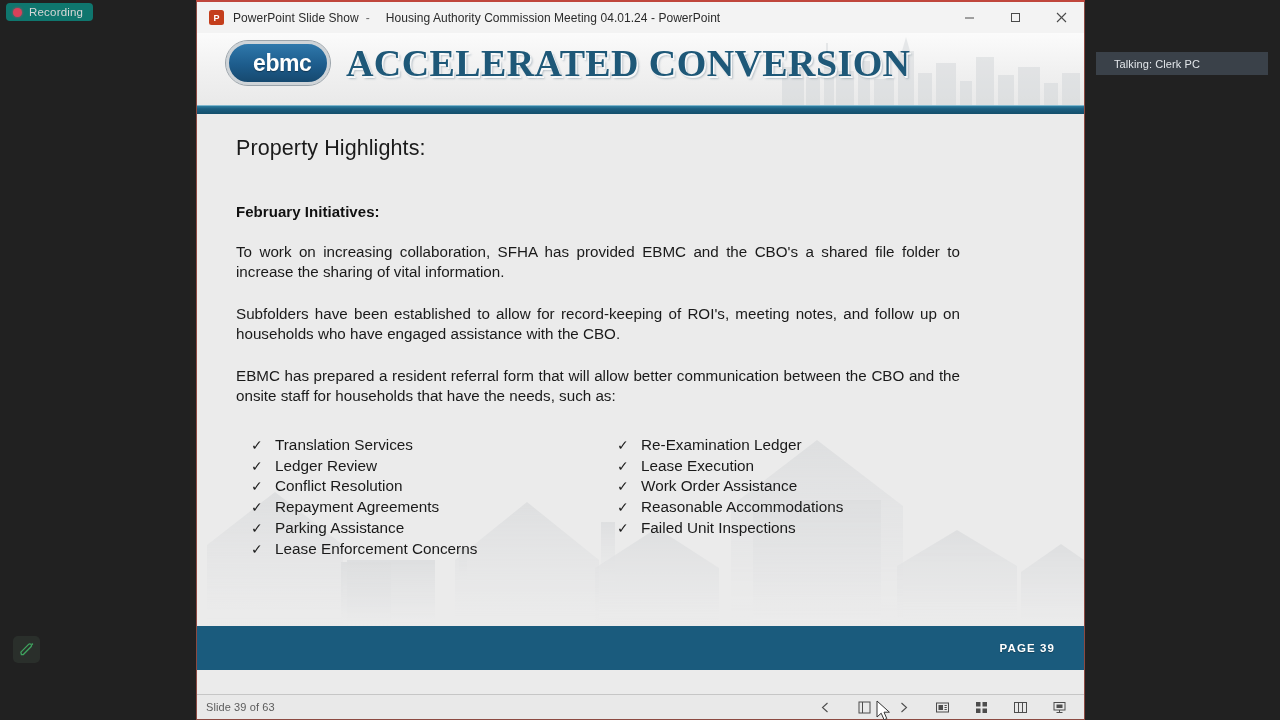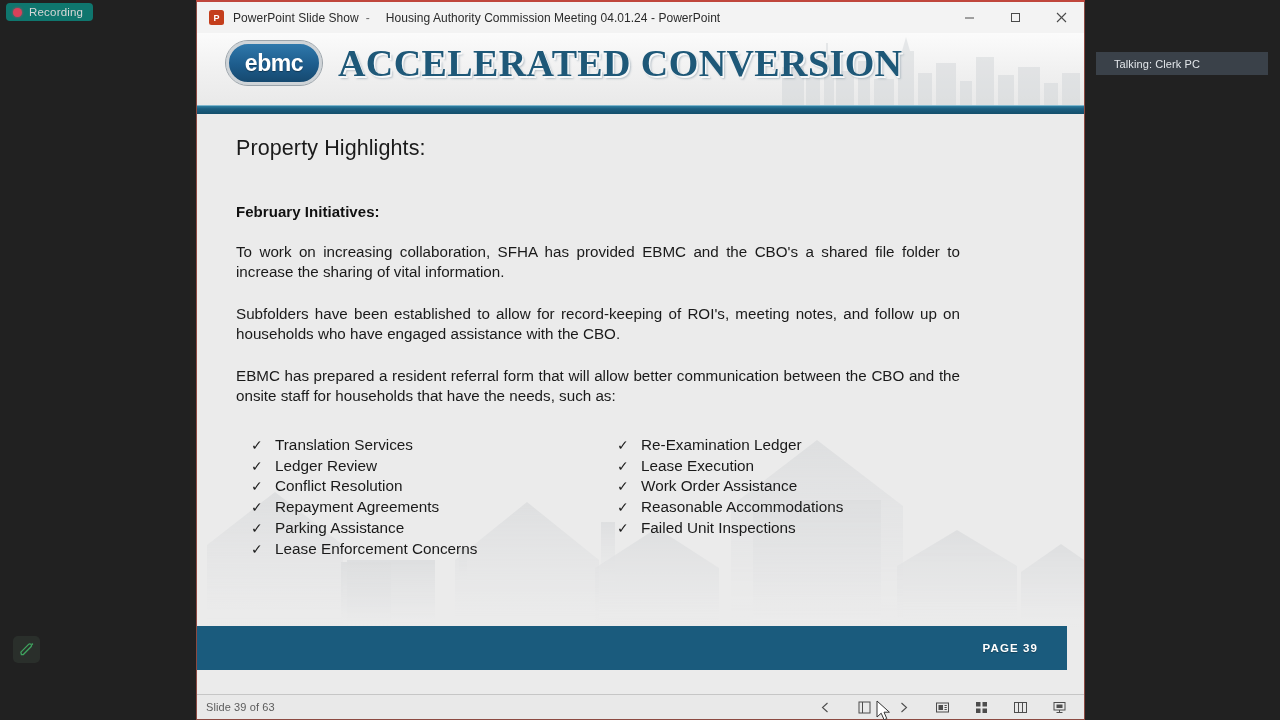--- a/index.html
+++ b/index.html
@@ -165,29 +165,30 @@
   #brand-row {
     position: absolute;
     left: 29px;
     top: 8px;
     display: flex;
     align-items: center;
     gap: 16px;
   }
 
   #ebmc-logo {
-    width: 96px;
+    width: 104px;
     height: 44px;
     border-radius: 22px;
     background: linear-gradient(180deg, #2f78ab 0%, #1d5c8c 55%, #16496f 100%);
     border: 3px solid #cfd4d8;
     outline: 1px solid #9aa3aa;
     display: flex;
     align-items: center;
-    justify-content: center;
+    justify-content: flex-start;
+    padding-left: 24px;
   }
   #ebmc-logo .logo-text {
     color: #ffffff;
     font-size: 23px;
     font-weight: bold;
     letter-spacing: -.4px;
     font-family: "Liberation Sans", sans-serif;
     text-shadow: 0 1px 1px rgba(0,0,0,.35);
   }
 
@@ -276,21 +277,21 @@
     font-size: 14px;
     color: #1a1a1a;
     width: 11px;
     flex: 0 0 11px;
   }
 
   
   #slide-footer {
     position: absolute;
     left: 0;
-    right: 17px;
+    right: 0;
     bottom: 0;
     height: 44px;
     background: #1a5b7d;
     display: flex;
     align-items: center;
     justify-content: flex-end;
     padding-right: 29px;
     z-index: 3;
   }
   #page-number {

